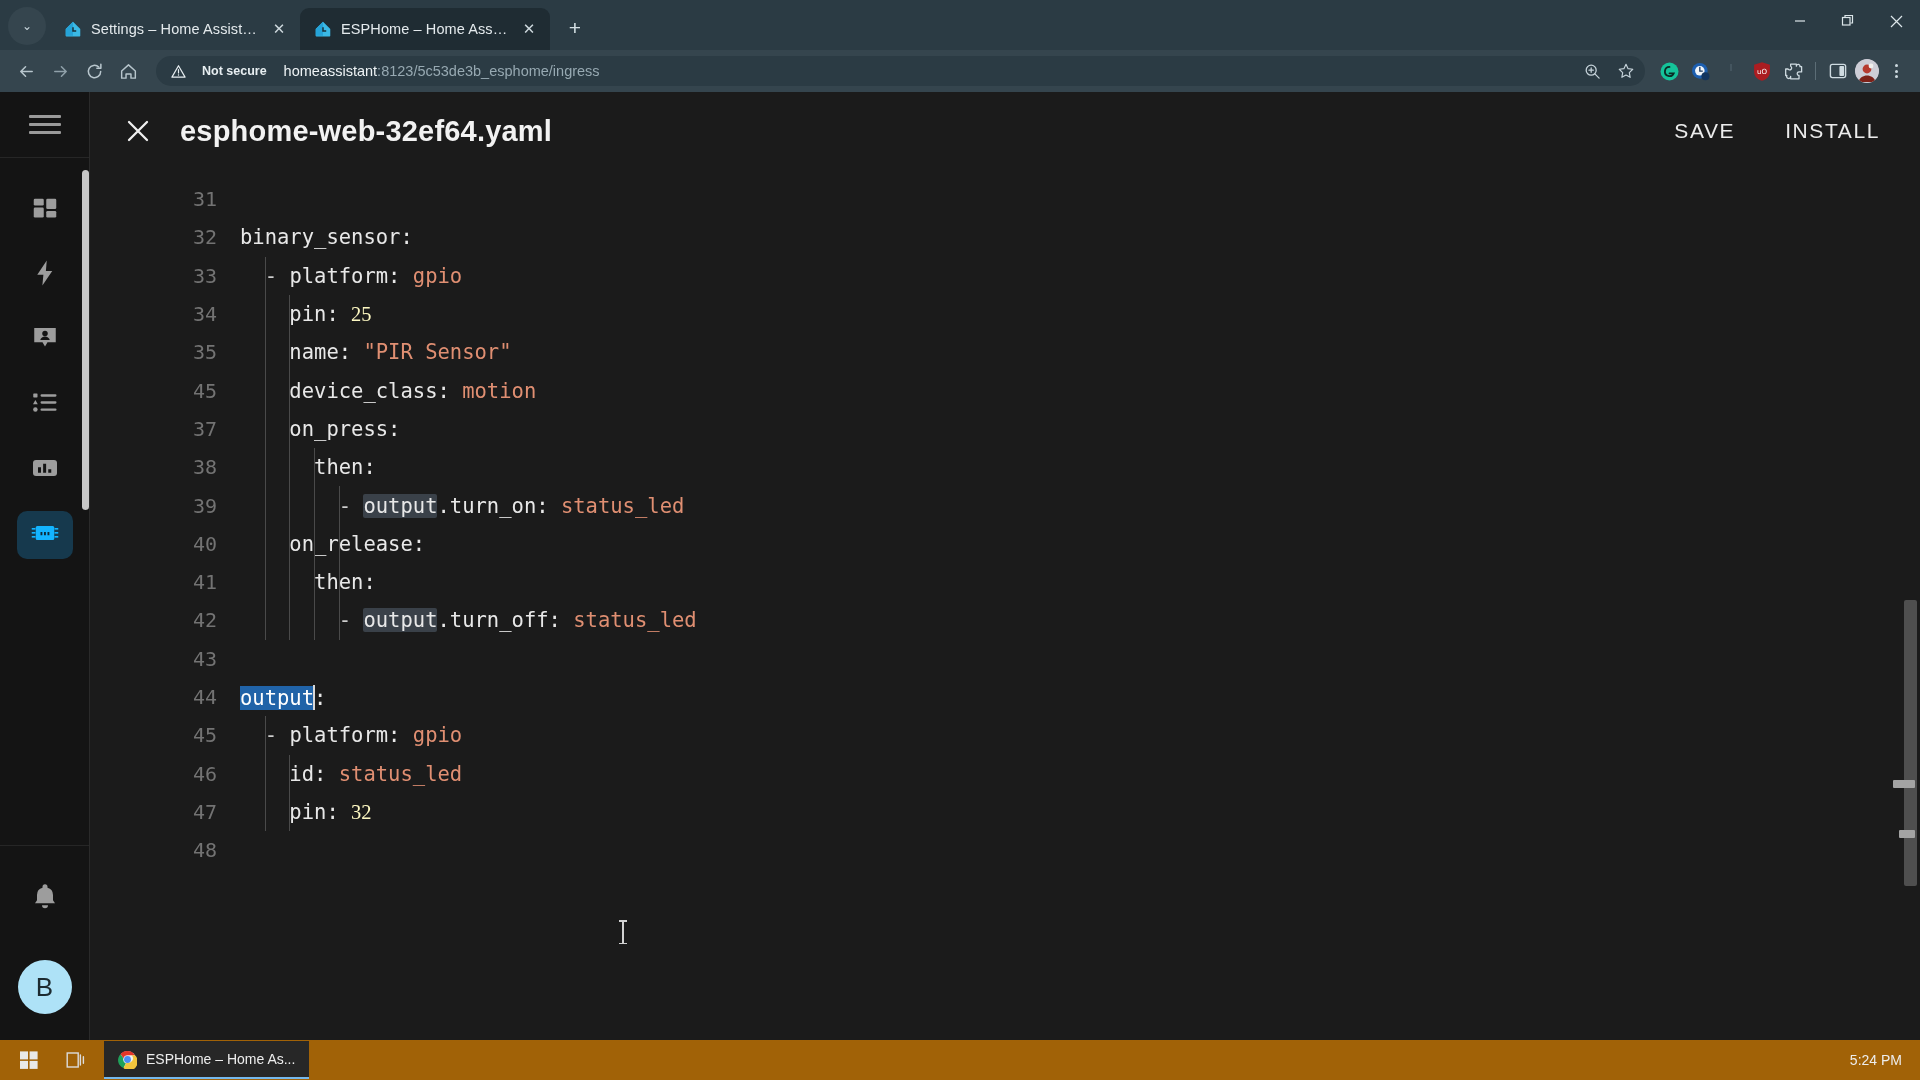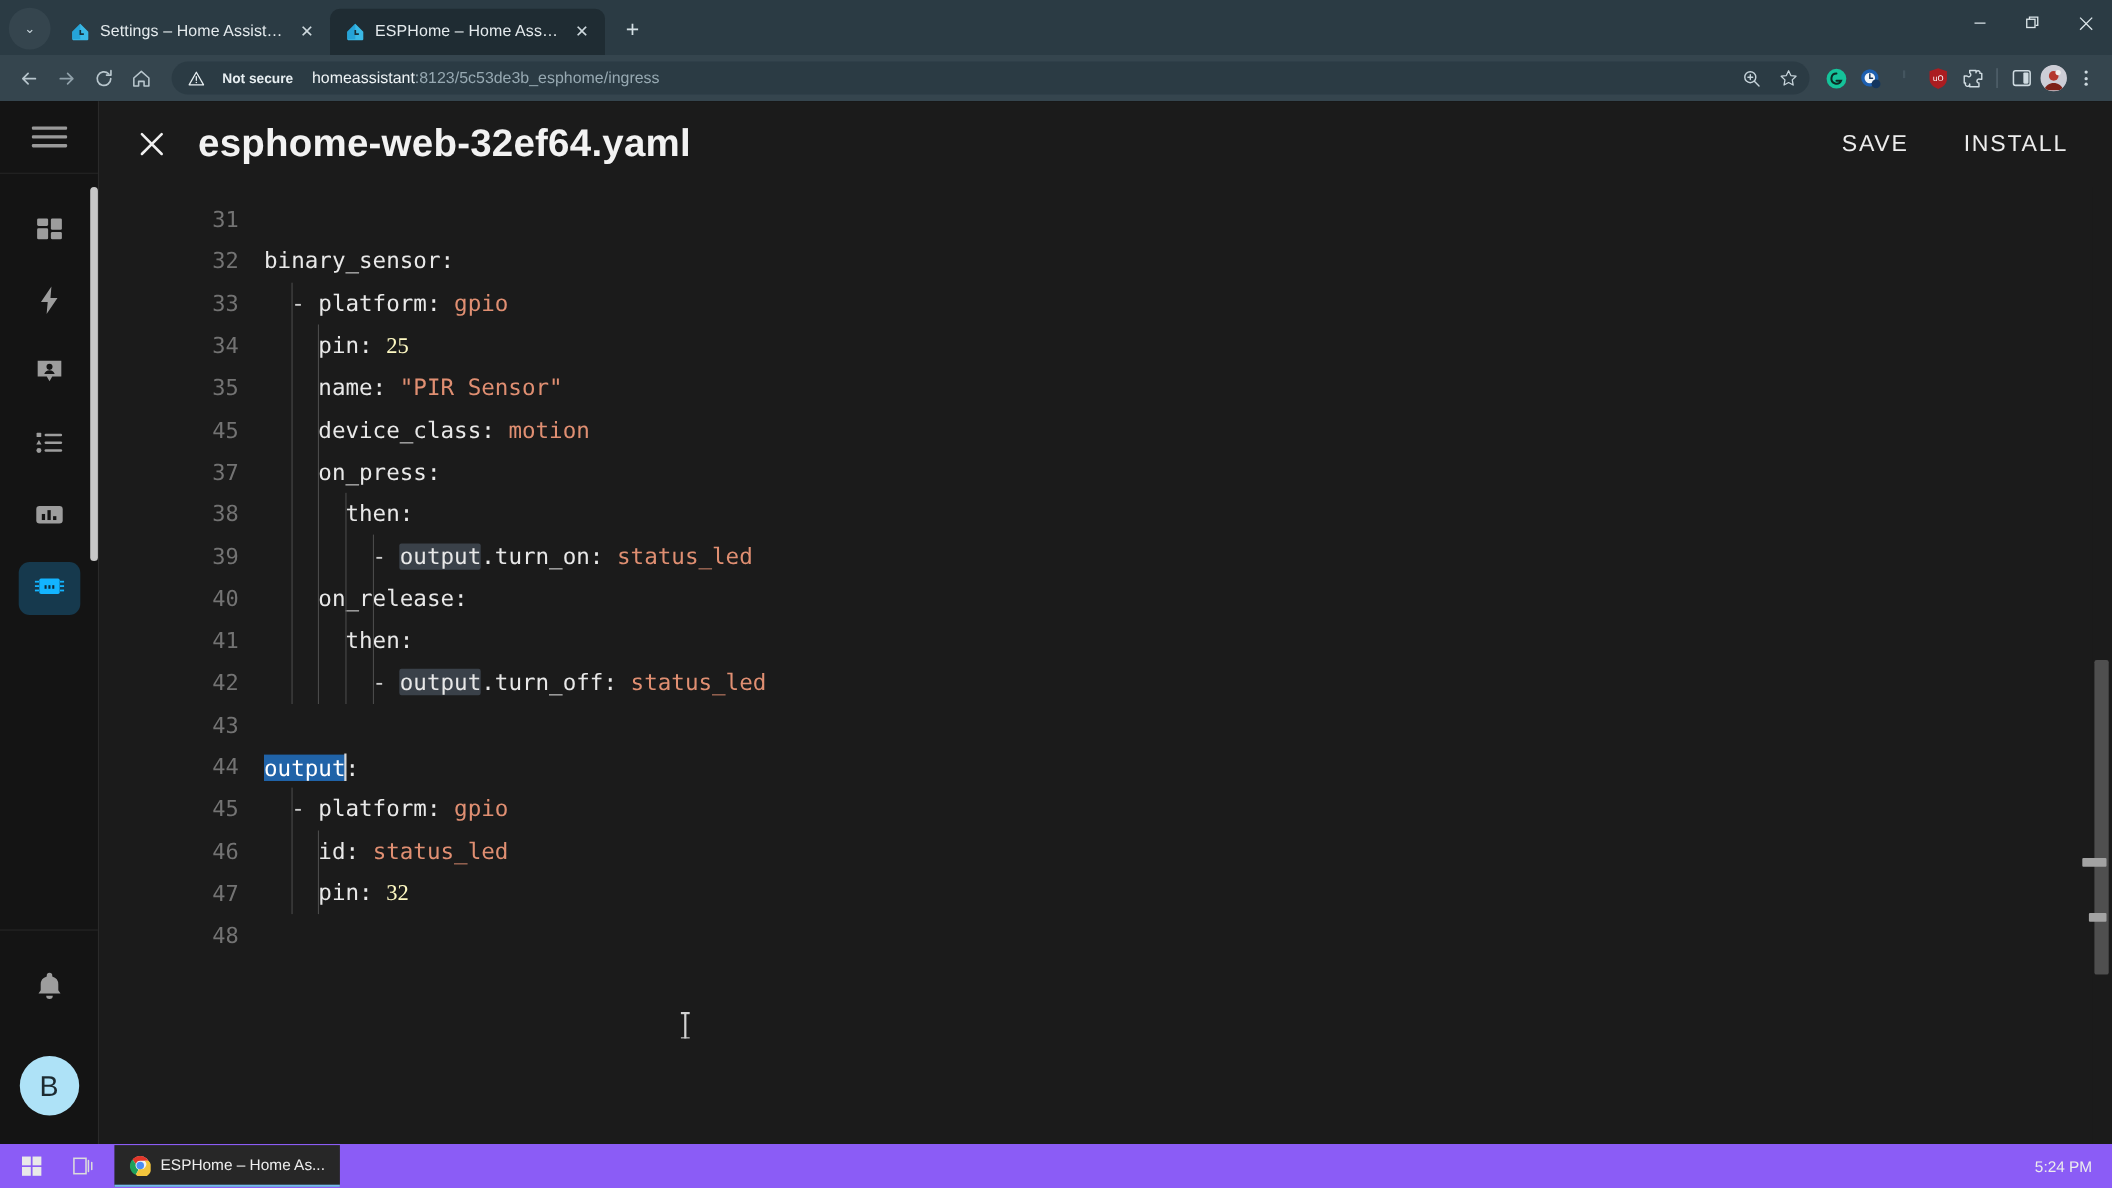--- a/index.html
+++ b/index.html
@@ -149,21 +149,21 @@
   #app-header {
     height: 78px; display: flex; align-items: center;
     padding: 0 26px 0 28px; gap: 22px; flex: none;
     background: #1b1b1b;
   }
   #dialog-close {
     width: 40px; height: 40px; display: flex; align-items: center;
     justify-content: center; color: #f0f0f0; flex: none;
   }
   #doc-title {
-    font-size: 35px; color: #f2f2f2; font-weight: bold;
+    font-size: 29px; color: #f2f2f2; font-weight: bold;
     letter-spacing: .2px; flex: 1; white-space: nowrap; overflow: hidden;
   }
   .header-action {
     font-size: 21px; color: #ececec; letter-spacing: 1.6px;
     padding: 8px 14px; flex: none;
   }
 
   
   #editor {
     flex: 1; background: #1b1b1b; position: relative; overflow: hidden;
@@ -212,21 +212,21 @@
     background: #4f4f4f; border-radius: 2px;
   }
   .minimark {
     position: absolute; right: 5px; width: 22px; height: 8px;
     background: #a3a3a3; border-radius: 1px;
   }
 
   
   #taskbar {
     position: absolute; bottom: 0; left: 0; right: 0; height: 40px;
-    background: #8b5cf6; display: flex; align-items: center; padding-left: 6px;
+    background: #a16207; display: flex; align-items: center; padding-left: 6px;
   }
   #start-button {
     width: 46px; height: 40px; display: flex; align-items: center;
     justify-content: center; flex: none;
   }
   #task-view {
     width: 46px; height: 40px; display: flex; align-items: center;
     justify-content: center; color: #dcdcdc; flex: none;
   }
   #taskbar-item {

